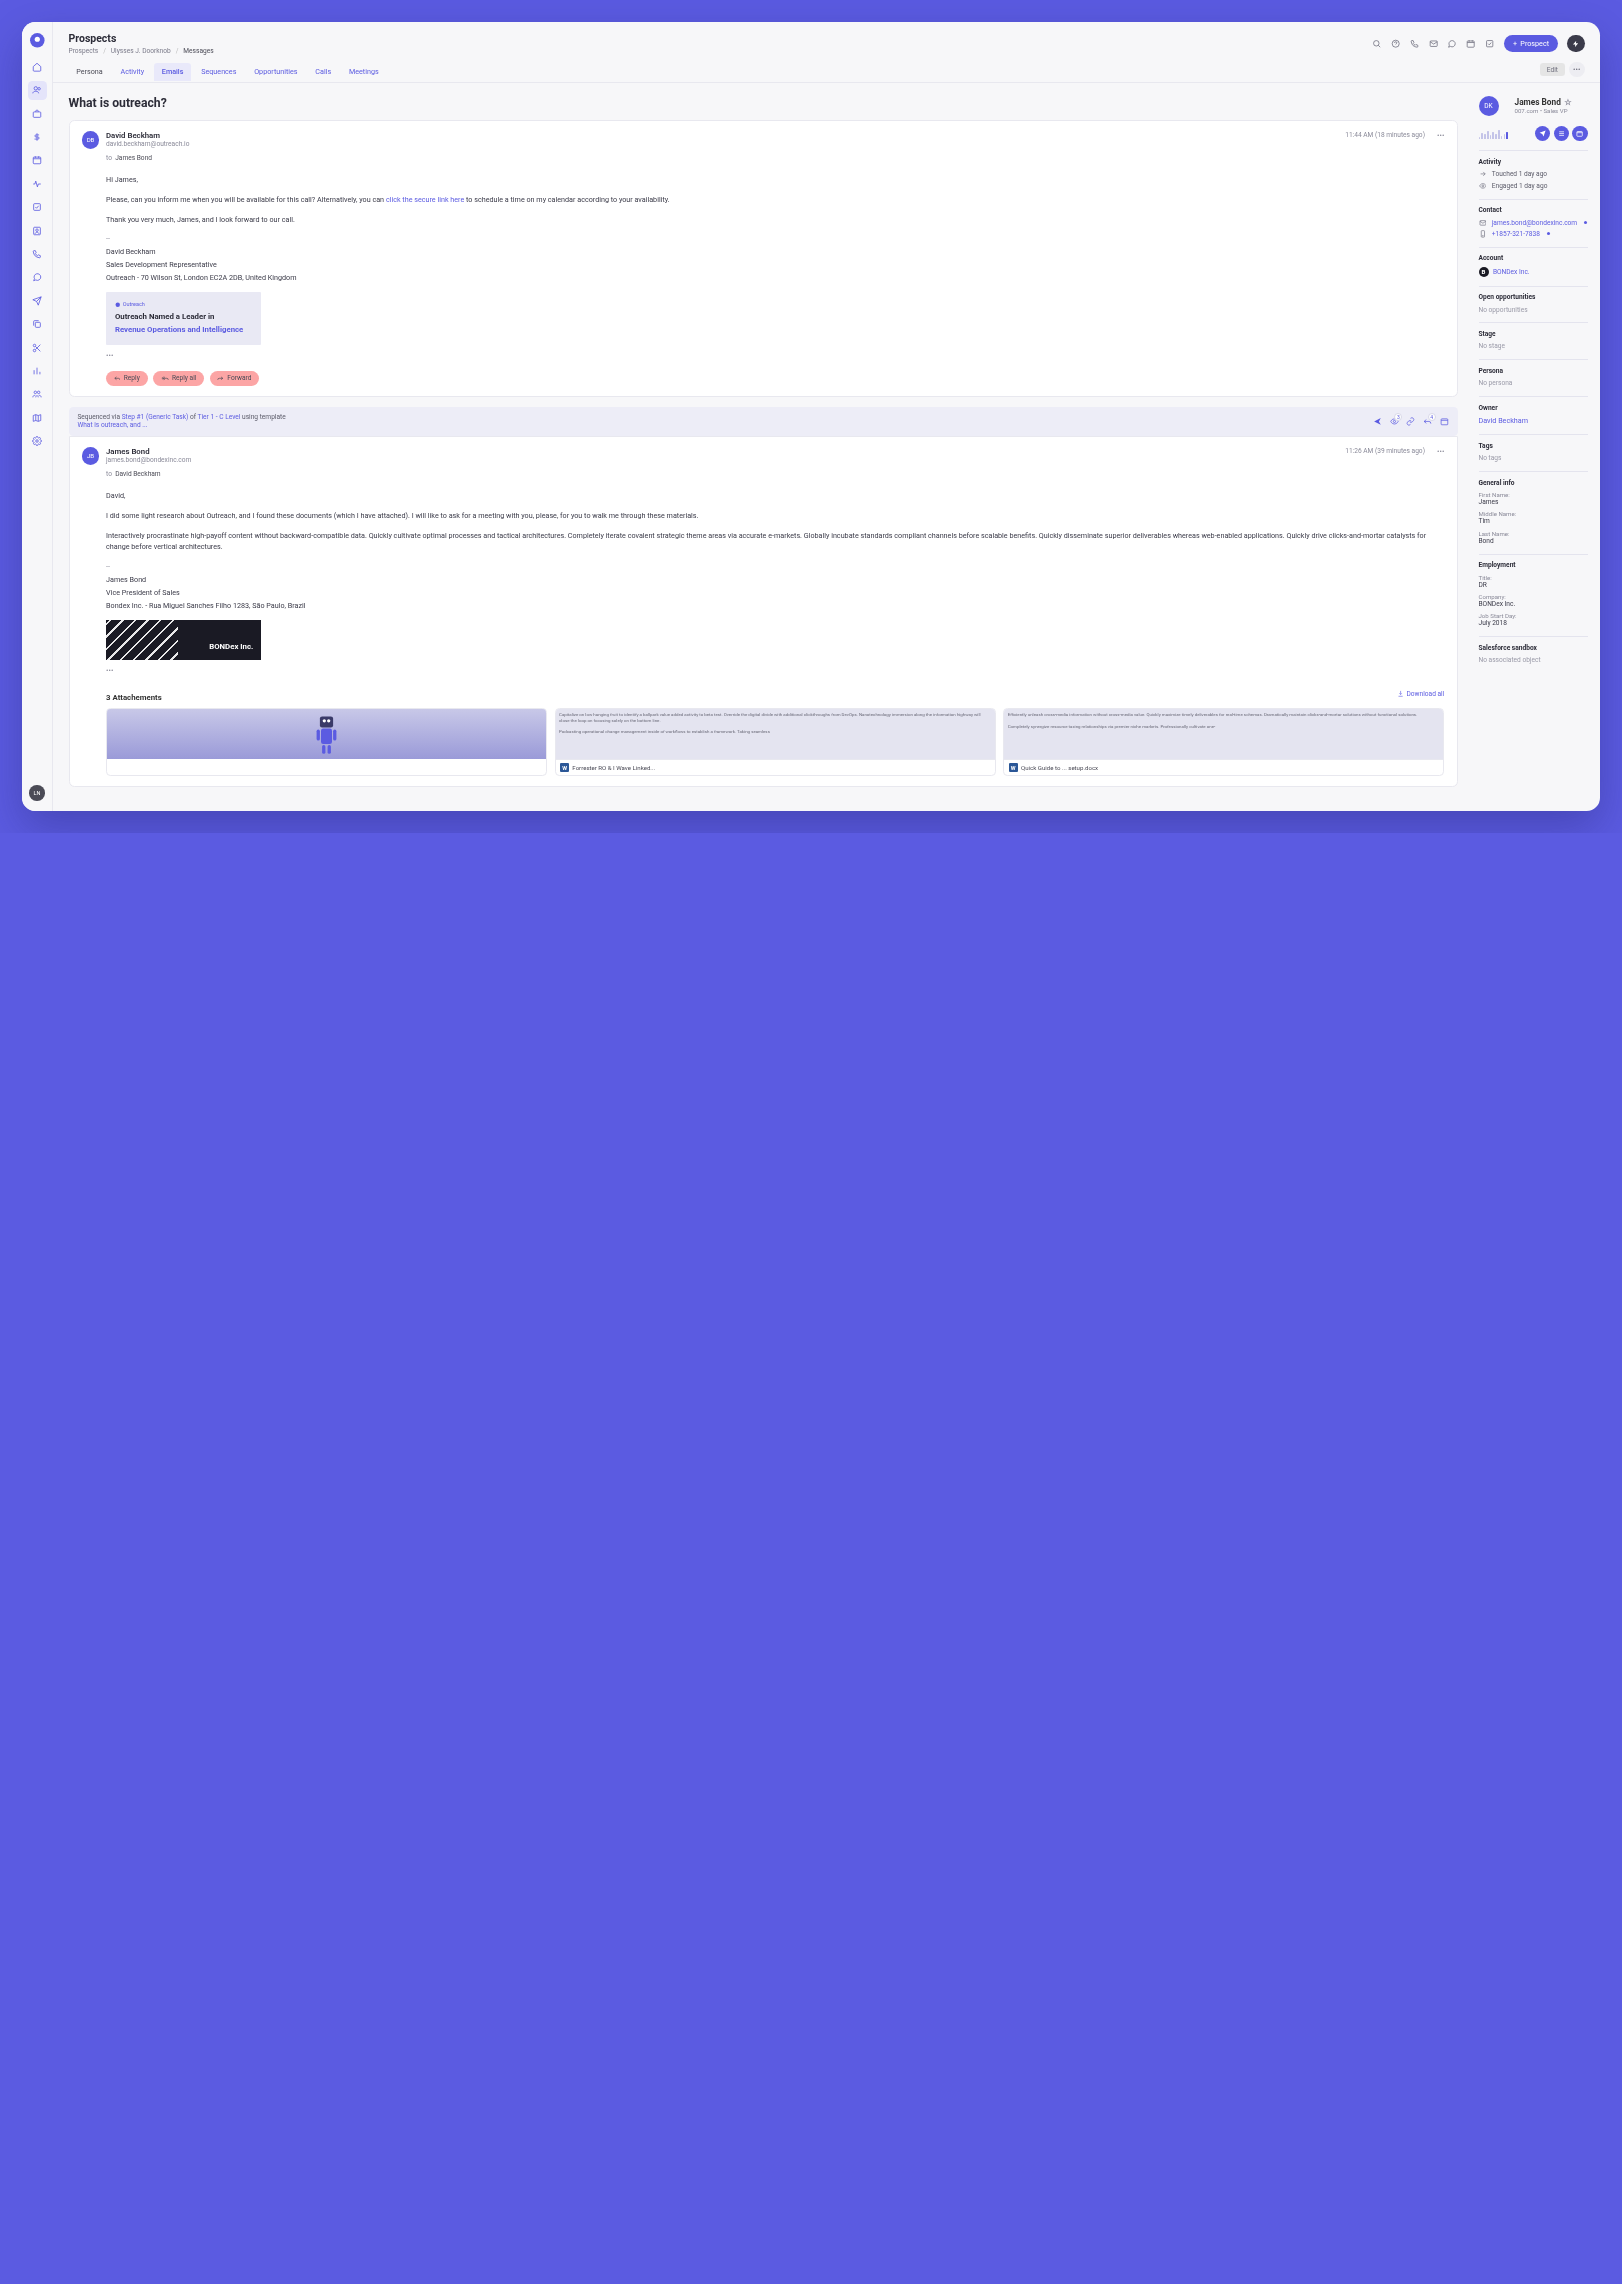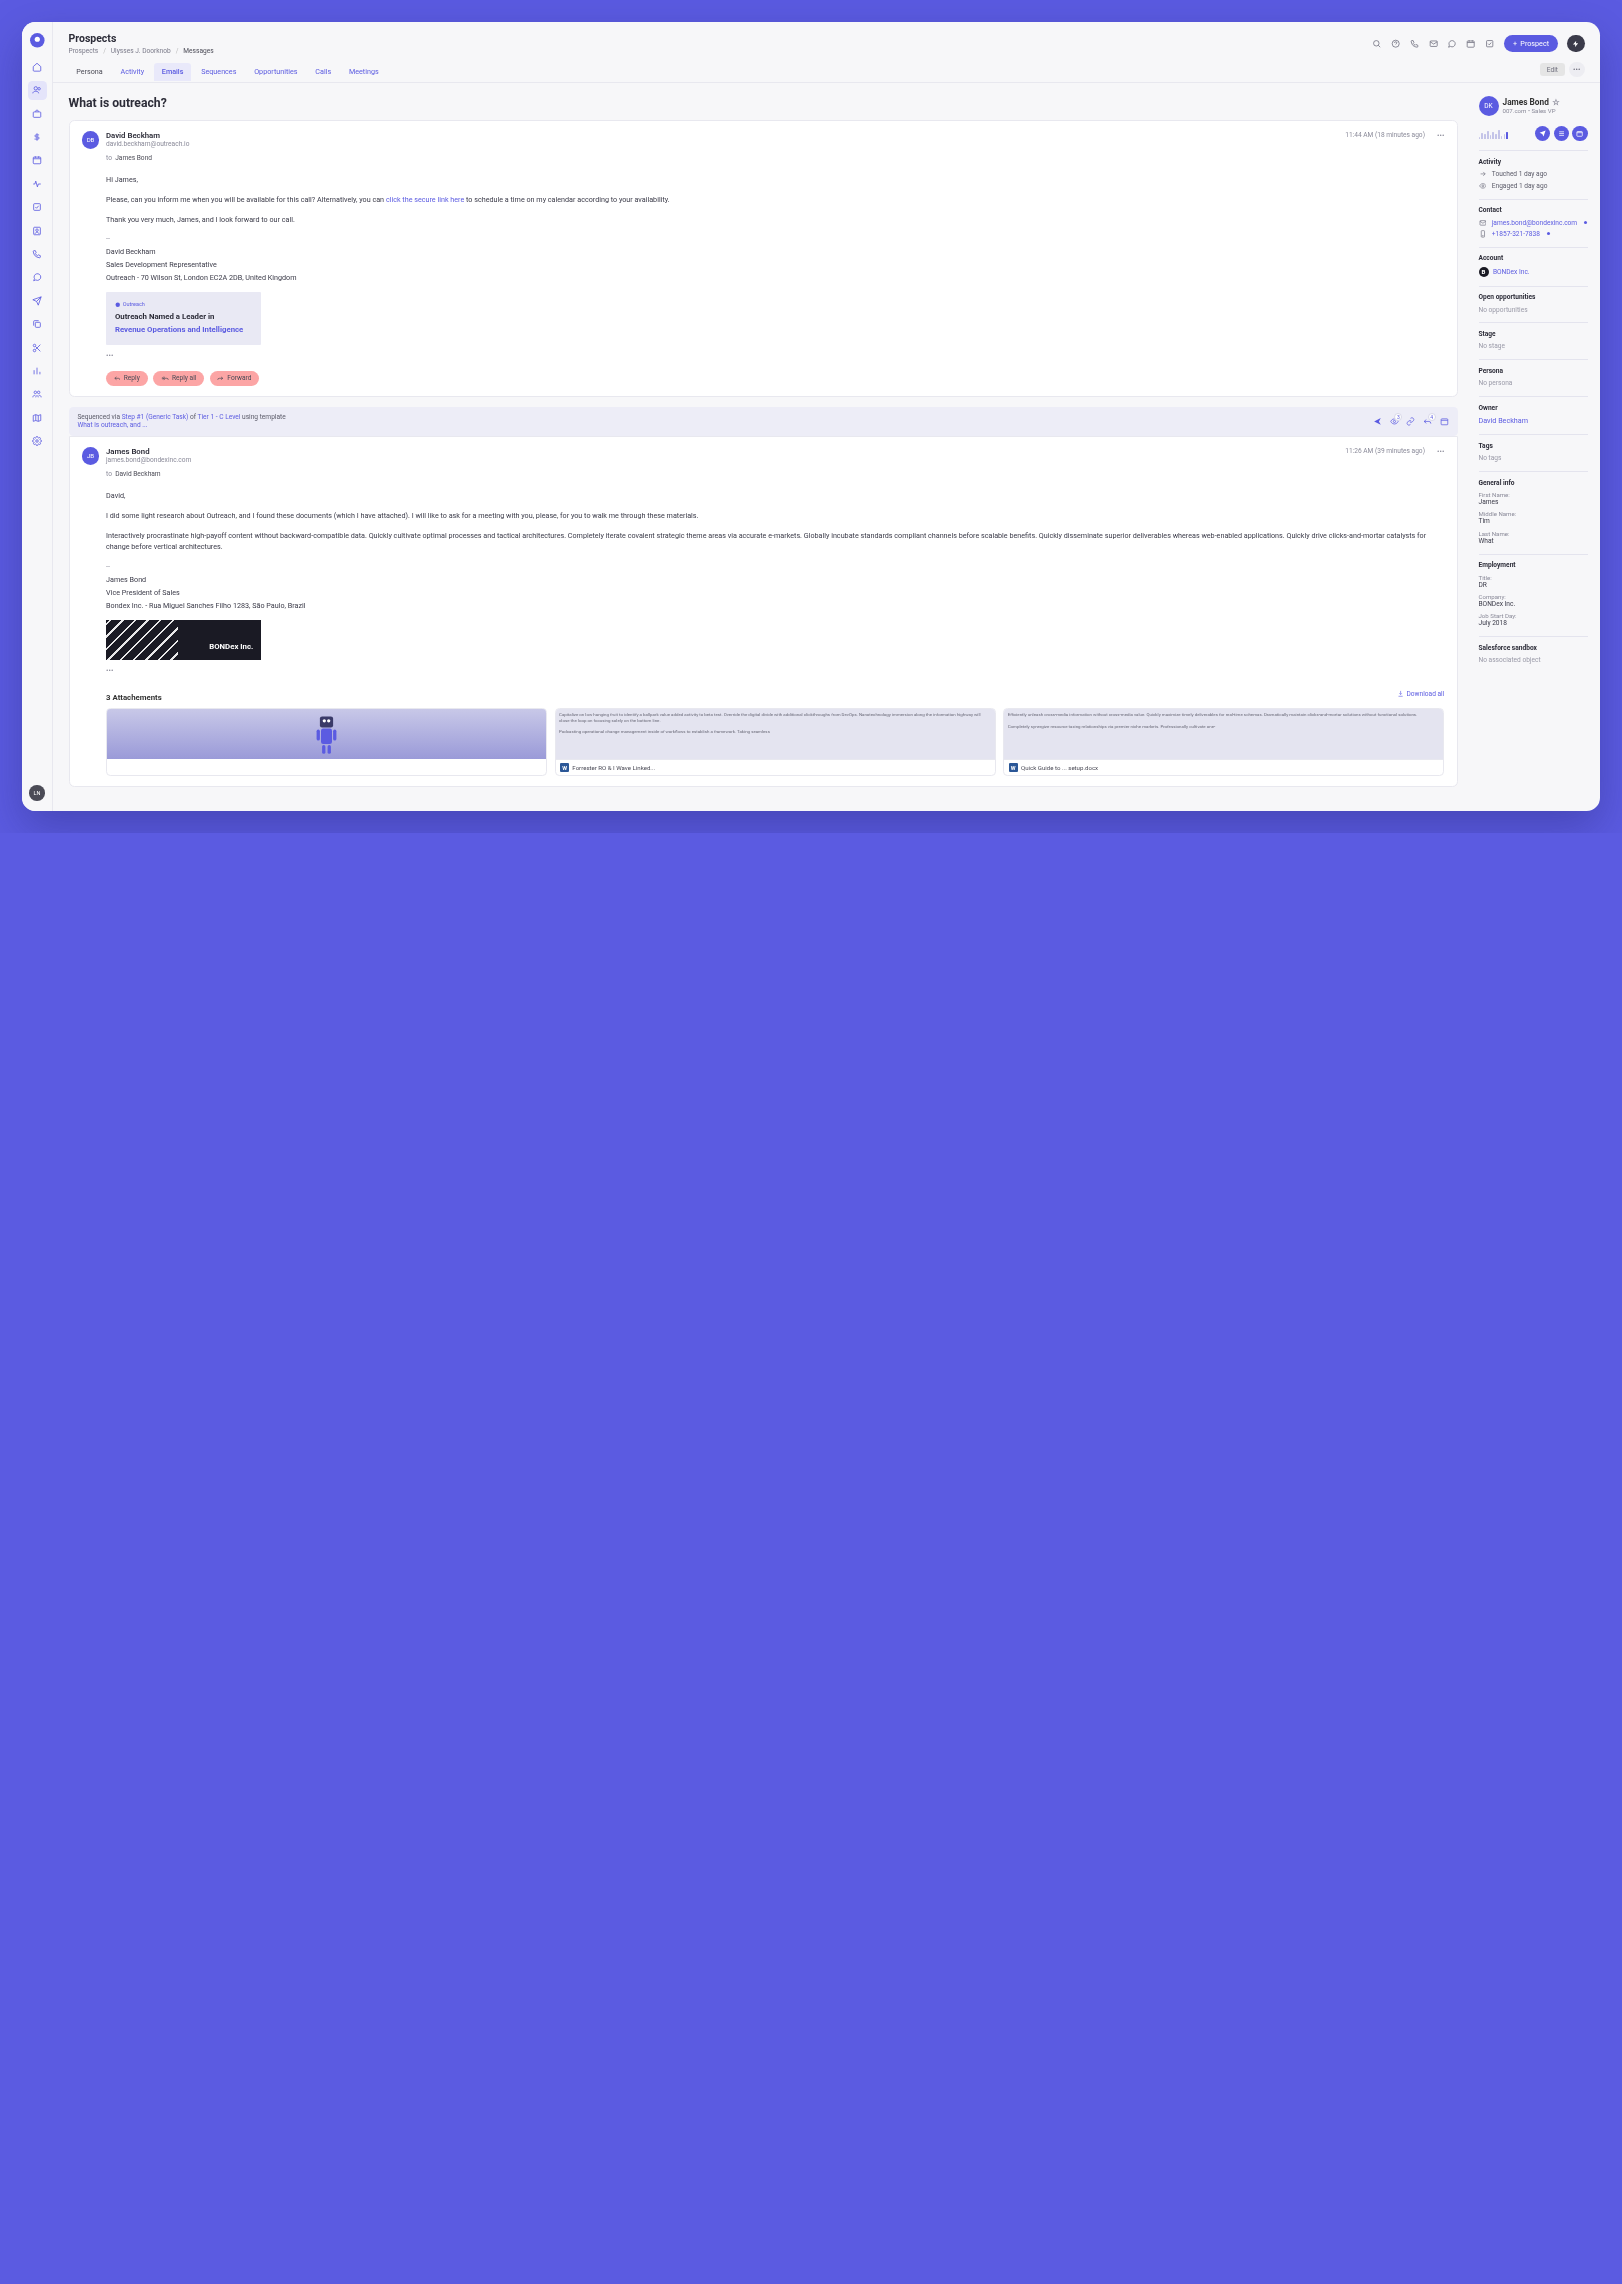--- a/index.html
+++ b/index.html
@@ -132,21 +132,21 @@
 .download-all { margin-left:auto; color:#5B5BE1; font-size:6.6px; display:flex; align-items:center; gap:2.2px; cursor:pointer;}
 .attach-grid { display:flex; gap:7.8px;}
 .attach-card { flex:1; border:0.6px solid #E8E8EF; border-radius:4.4px; overflow:hidden; background:#fff;}
 .attach-preview { height:50px; background:#E4E4F0; font-size:4.4px; color:#6A6A78; padding:3.3px; line-height:1.3;}
 .attach-preview.robot { background:linear-gradient(180deg,#C8C8E8,#9A9AD8); display:flex; align-items:center; justify-content:center;}
 .attach-footer { border-top:0.6px solid #E8E8EF; padding:3.3px 4.4px; font-size:6.1px; display:flex; align-items:center; gap:3.3px; color:#4B4B56;}
 .word-icon { width:8.9px;height:8.9px;background:#2B5797;color:#fff;font-size:5.5px;font-weight:700;display:flex;align-items:center;justify-content:center;border-radius:1.1px;}
 .sidepanel {
   width:127px; padding:13.3px 12.2px 13.3px 5.5px;
 }
-.sp-header { display:flex; align-items:center; gap:4px;}
+.sp-header { display:flex; align-items:center; gap:16px;}
 .sp-avatar { width:20px;height:20px;border-radius:50%;background:#5B5BE1;color:#fff;font-size:6.6px;display:flex;align-items:center;justify-content:center;}
 .sp-name { font-size:8.3px; font-weight:700; display:flex; align-items:center; gap:3.3px;}
 .sp-star { color:#8A8A99; cursor:pointer;}
 .sp-sub { font-size:6.1px; color:#8A8A99;}
 .sp-actions-row { display:flex; align-items:center; margin-top:10px;}
 .sparkline { display:flex; gap:1.1px; align-items:flex-end; height:10px;}
 .sparkline span { width:1.7px; background:#C4C4E8; border-radius:0.6px;}
 .sp-round-btns { margin-left:auto; display:flex; gap:3.3px;}
 .sp-round { width:15.5px;height:15.5px;border-radius:50%;background:#5B5BE1;color:#fff;display:flex;align-items:center;justify-content:center;cursor:pointer;}
 .sp-section { border-top:0.6px solid #E4E4EE; margin-top:8.9px; padding-top:6.6px;}
@@ -648,21 +648,21 @@
           <div class="sp-muted">No tags</div>
         </div>
 
         <div class="sp-section">
           <div class="sp-section-title">General info</div>
           <div class="sp-label">First Name:</div>
           <div class="sp-value">James</div>
           <div class="sp-label">Middle Name:</div>
           <div class="sp-value">Tim</div>
           <div class="sp-label">Last Name:</div>
-          <div class="sp-value">What</div>
+          <div class="sp-value">Bond</div>
         </div>
 
         <div class="sp-section">
           <div class="sp-section-title">Employment</div>
           <div class="sp-label">Title:</div>
           <div class="sp-value">DR</div>
           <div class="sp-label">Company:</div>
           <div class="sp-value">BONDex Inc.</div>
           <div class="sp-label">Job Start Day:</div>
           <div class="sp-value">July 2018</div>

